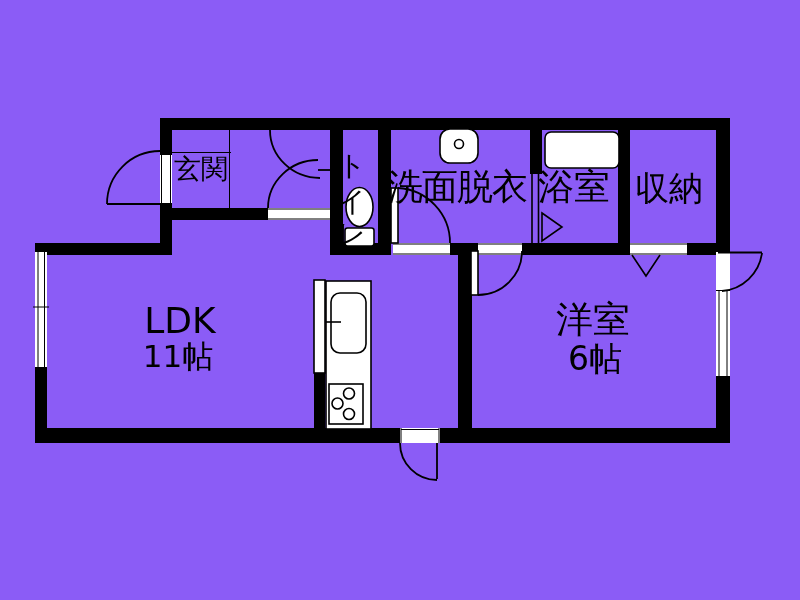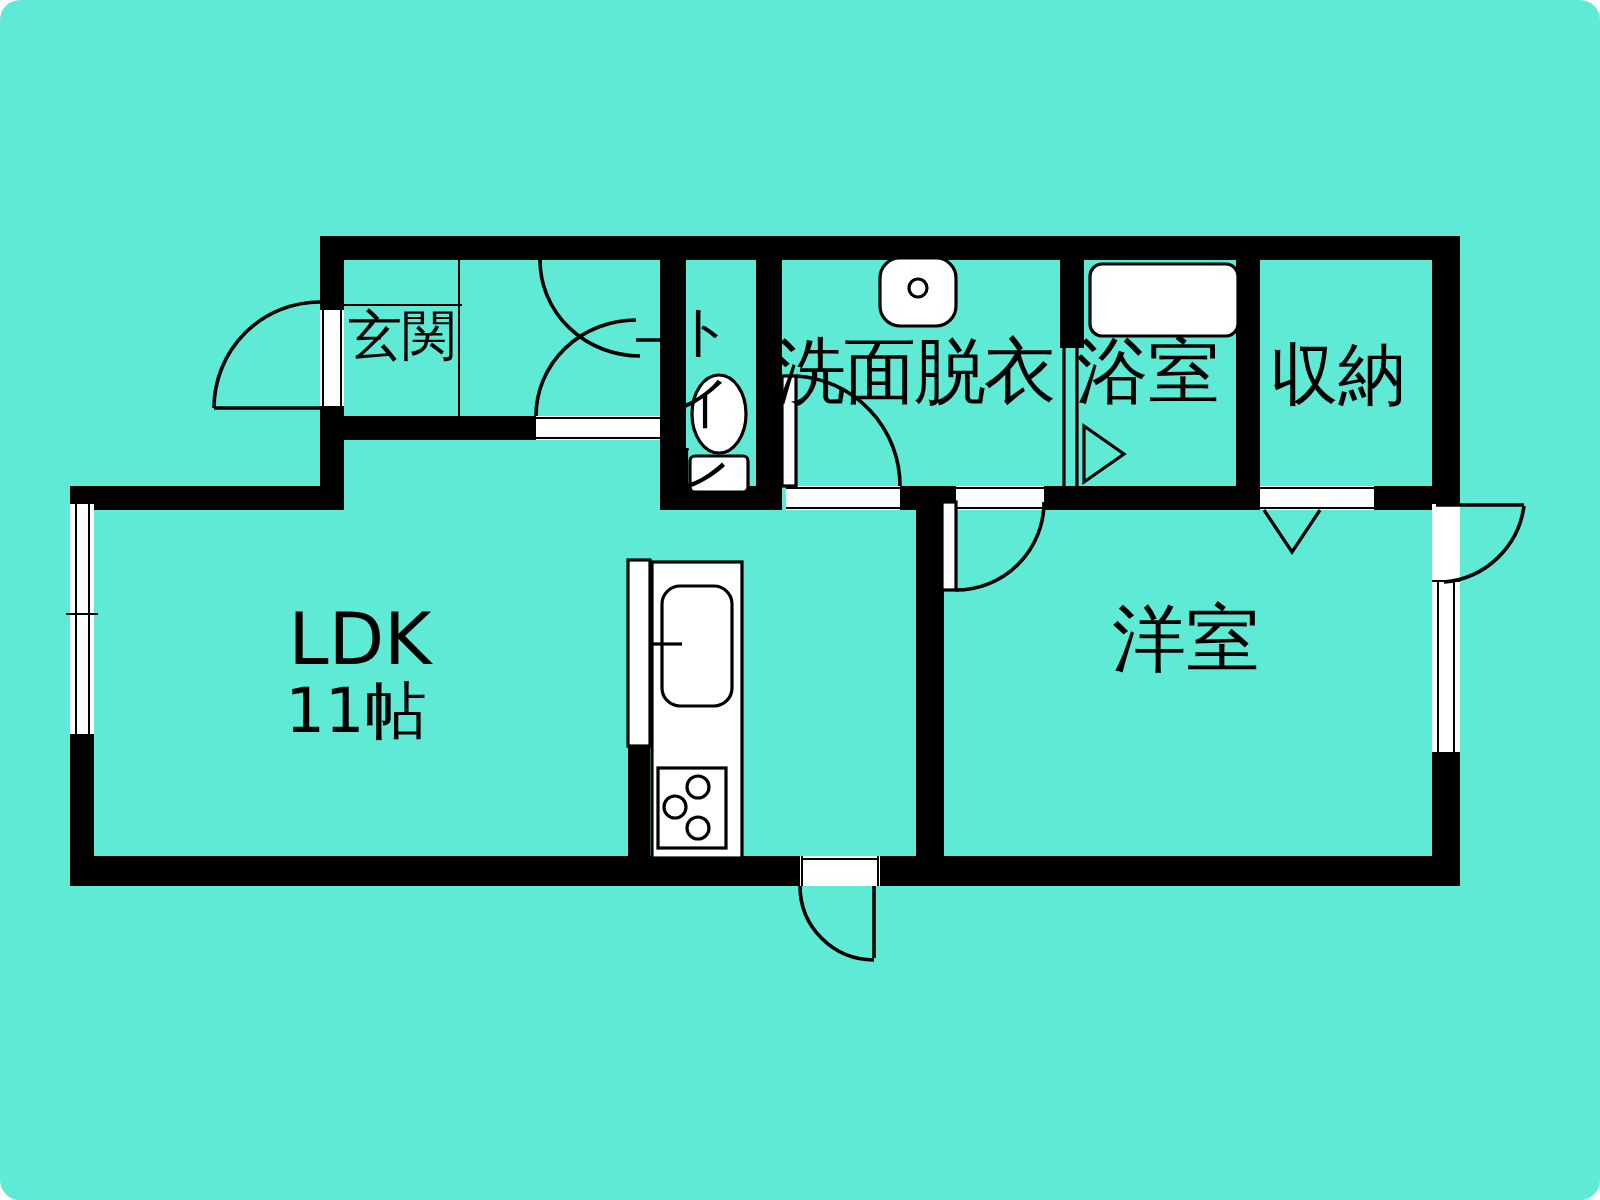--- a/index.html
+++ b/index.html
@@ -1,17 +1,17 @@
 <!DOCTYPE html>
 <html><head>
 <meta charset="utf-8">
 <style>
   html,body{margin:0;padding:0;background:#ffffff;}
-  #stage{position:relative;width:800px;height:600px;background:#5eead4;overflow:hidden;
-         font-family:"DejaVu Sans","Liberation Sans",sans-serif;color:#000;border-radius:10px;}
+  #stage{position:relative;width:800px;height:600px;background:#8b5cf6;overflow:hidden;
+         font-family:"DejaVu Sans","Liberation Sans",sans-serif;color:#000;}
   #plan-svg{position:absolute;left:0;top:0;}
   .room-label{position:absolute;color:#000;white-space:nowrap;line-height:1.05;}
   .lbl-entrance{left:170px;top:155px;width:62px;font-size:27px;text-align:center;}
   .lbl-toilet{left:337px;top:134px;height:112px;font-size:28px;
               writing-mode:vertical-rl;text-orientation:upright;letter-spacing:3px;}
   .lbl-washroom{left:377px;top:168px;width:160px;font-size:36px;letter-spacing:-1px;text-align:center;}
   .lbl-bathroom{left:538px;top:168px;width:84px;font-size:36px;text-align:left;}
   .lbl-storage{left:626px;top:171px;width:86px;font-size:34px;text-align:center;}
   .lbl-ldk{left:128px;top:302px;width:104px;font-size:36px;text-align:center;}
   .lbl-ldk-size{left:126px;top:340px;width:104px;font-size:31px;text-align:center;}
@@ -162,13 +162,14 @@
   </svg>
 
   <div class="room-label lbl-entrance">玄関</div>
   <div class="room-label lbl-toilet">トイレ</div>
   <div class="room-label lbl-washroom">洗面脱衣</div>
   <div class="room-label lbl-bathroom">浴室</div>
   <div class="room-label lbl-storage">収納</div>
   <div class="room-label lbl-ldk">LDK</div>
   <div class="room-label lbl-ldk-size">11帖</div>
   <div class="room-label lbl-western">洋室</div>
+  <div class="room-label lbl-western-size">6帖</div>
 </div>
 
 </body></html>

